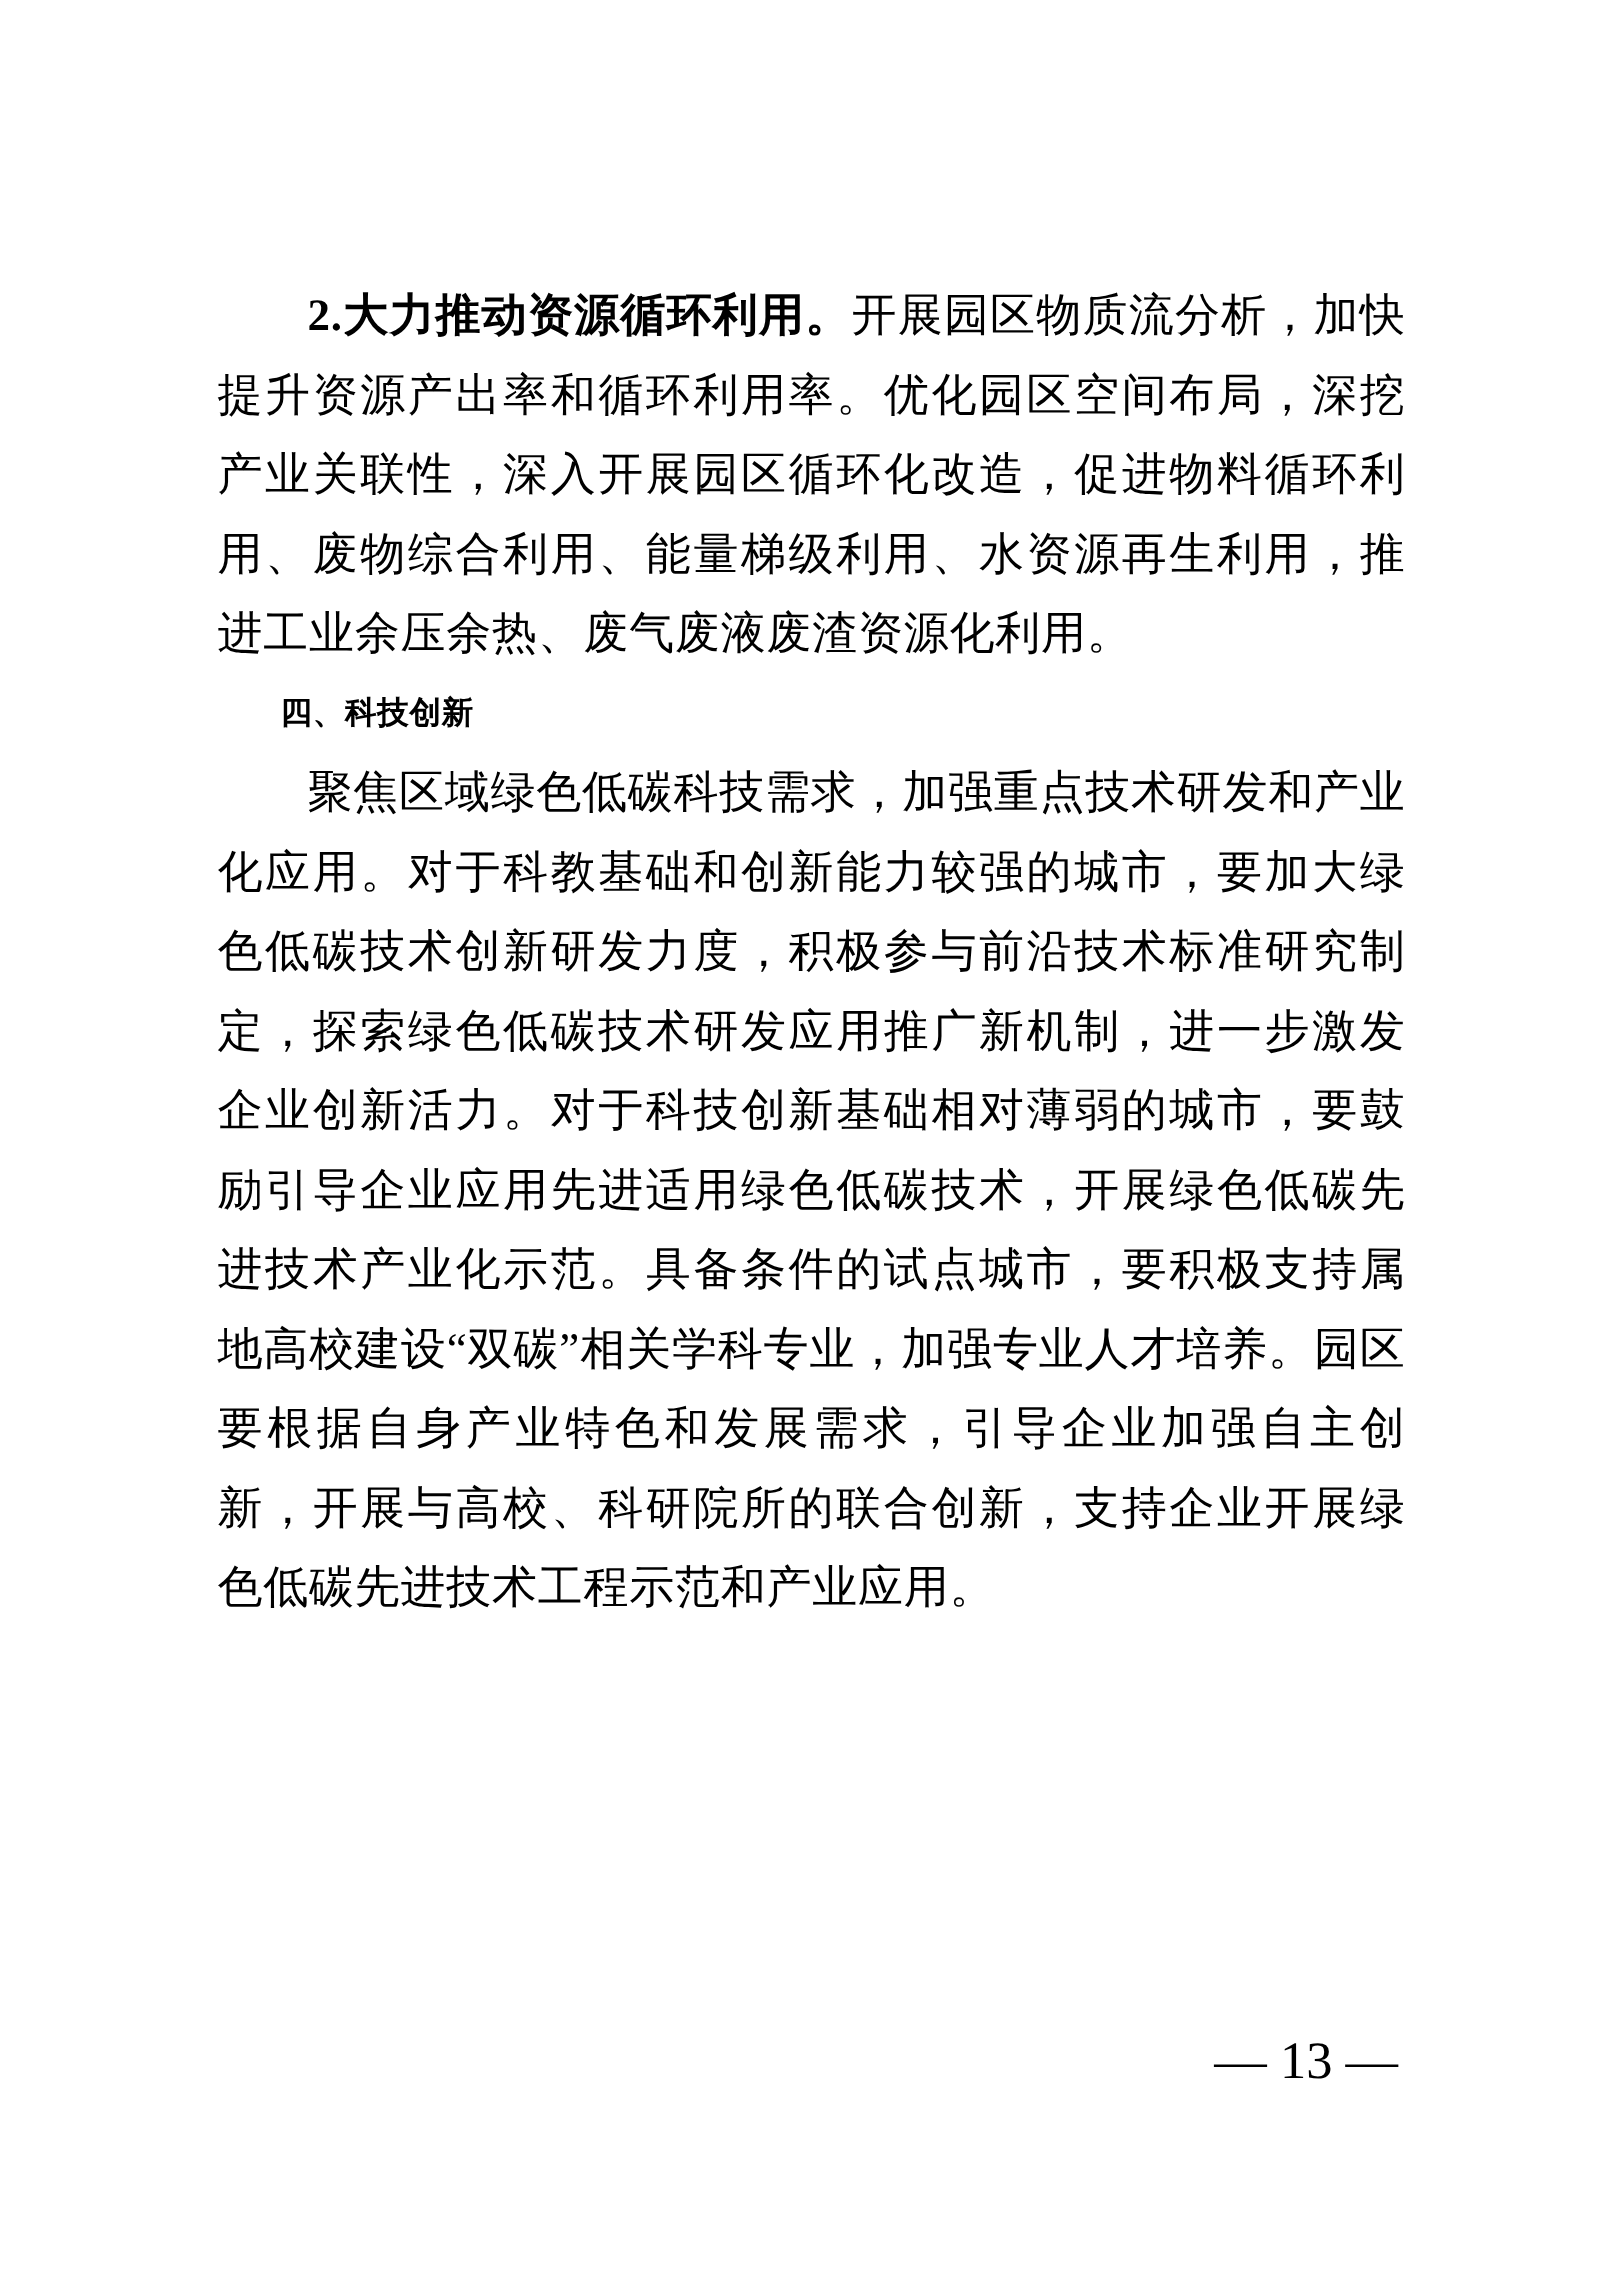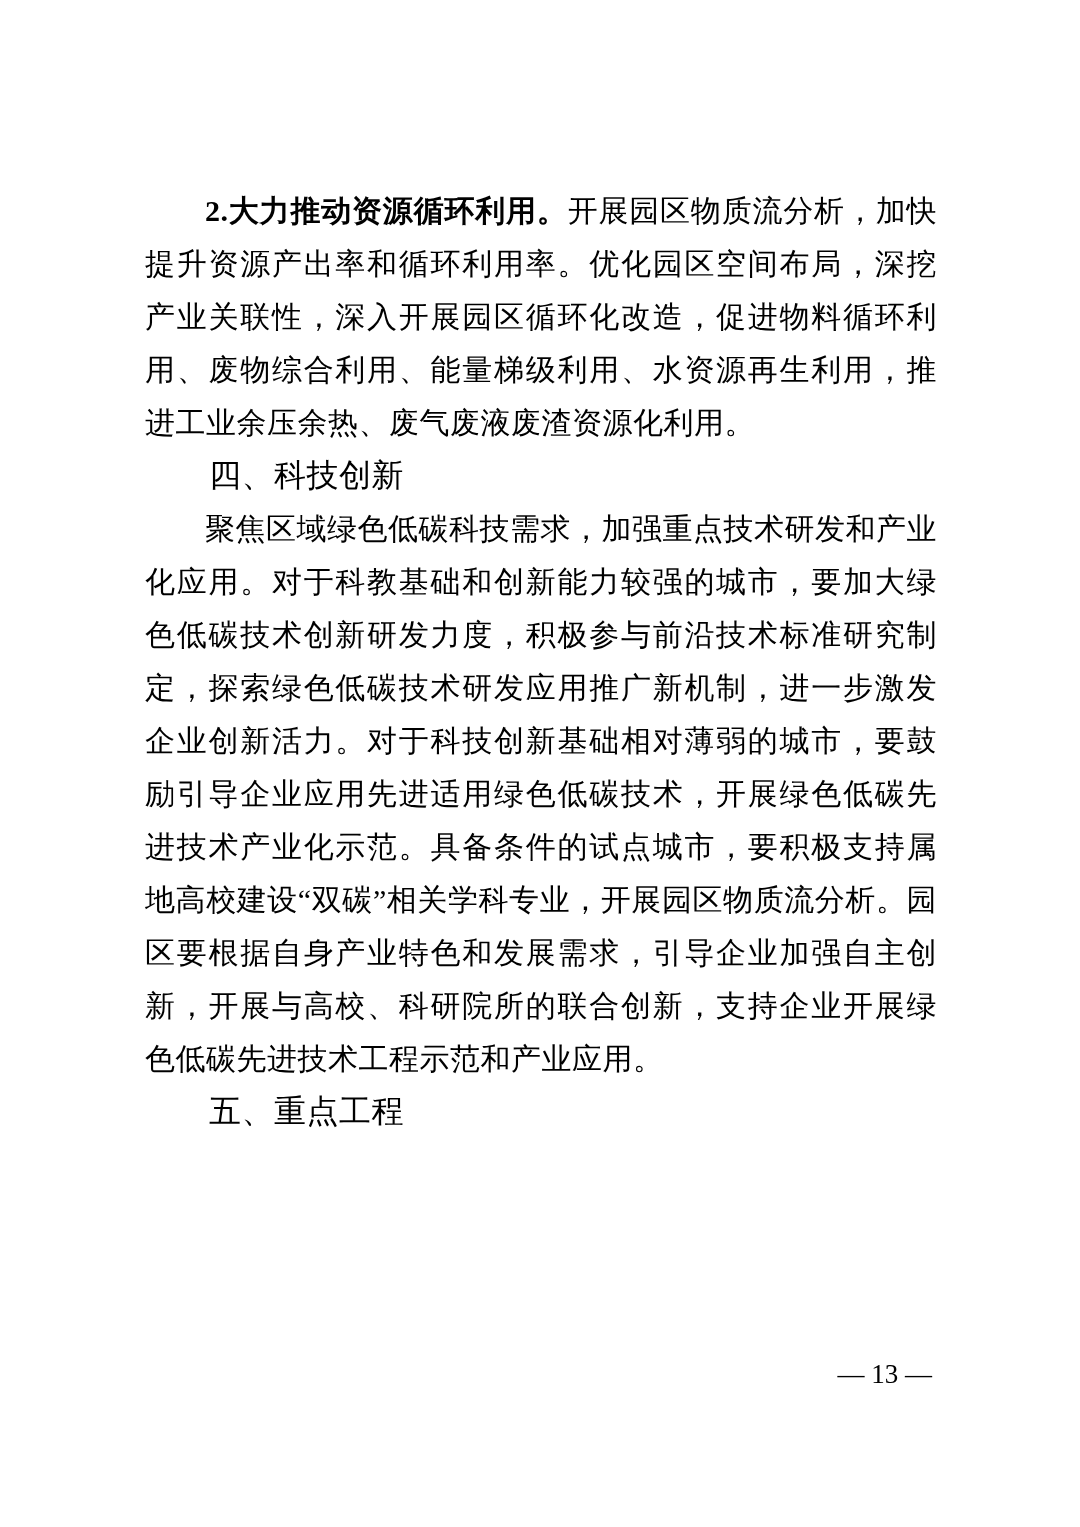--- a/index.html
+++ b/index.html
@@ -25,46 +25,45 @@
     text-align: justify;
     text-justify: inter-ideograph;
     text-indent: 2em;
     letter-spacing: 0.5px;
   }
   .para .lead {
     font-weight: 700;
   }
   .heading {
     margin: 0;
-    font-size: 32px;
+    font-size: 21px;
     line-height: 53px;
     text-indent: 2em;
-    font-weight: 400;
+    font-weight: 700;
     font-family: "Liberation Sans", "DejaVu Sans", sans-serif;
     letter-spacing: 0.5px;
   }
   .page-footer {
     position: absolute;
     top: 1358px;
     right: 148px;
-    font-size: 27px;
+    font-size: 35px;
     line-height: 32px;
     font-family: "Liberation Serif", "DejaVu Serif", serif;
     color: #000000;
   }
 </style>
 </head>
 <body>
 
 <main class="page-body">
 
   <p class="para"><strong class="lead">2.大力推动资源循环利用。</strong><span>开展园区物质流分析，加快提升资源产出率和循环利用率。优化园区空间布局，深挖产业关联性，深入开展园区循环化改造，促进物料循环利用、废物综合利用、能量梯级利用、水资源再生利用，推进工业余压余热、废气废液废渣资源化利用。</span></p>
 
 
   <h2 class="heading">四、科技创新</h2>
 
-  <p class="para"><span>聚焦区域绿色低碳科技需求，加强重点技术研发和产业化应用。对于科教基础和创新能力较强的城市，要加大绿色低碳技术创新研发力度，积极参与前沿技术标准研究制定，探索绿色低碳技术研发应用推广新机制，进一步激发企业创新活力。对于科技创新基础相对薄弱的城市，要鼓励引导企业应用先进适用绿色低碳技术，开展绿色低碳先进技术产业化示范。具备条件的试点城市，要积极支持属地高校建设“双碳”相关学科专业，开展园区物质流分析。园区要根据自身产业特色和发展需求，引导企业加强自主创新，开展与高校、科研院所的联合创新，支持企业开展绿色低碳先进技术工程示范和产业应用。</span></p>
+  <p class="para"><span>聚焦区域绿色低碳科技需求，加强重点技术研发和产业化应用。对于科教基础和创新能力较强的城市，要加大绿色低碳技术创新研发力度，积极参与前沿技术标准研究制定，探索绿色低碳技术研发应用推广新机制，进一步激发企业创新活力。对于科技创新基础相对薄弱的城市，要鼓励引导企业应用先进适用绿色低碳技术，开展绿色低碳先进技术产业化示范。具备条件的试点城市，要积极支持属地高校建设“双碳”相关学科专业，加强专业人才培养。园区要根据自身产业特色和发展需求，引导企业加强自主创新，开展与高校、科研院所的联合创新，支持企业开展绿色低碳先进技术工程示范和产业应用。</span></p>
 
-  <h2 class="heading">五、重点工程</h2>
 
 </main>
 
 <div class="page-footer">— 13 —</div>
 
 </body></html>

